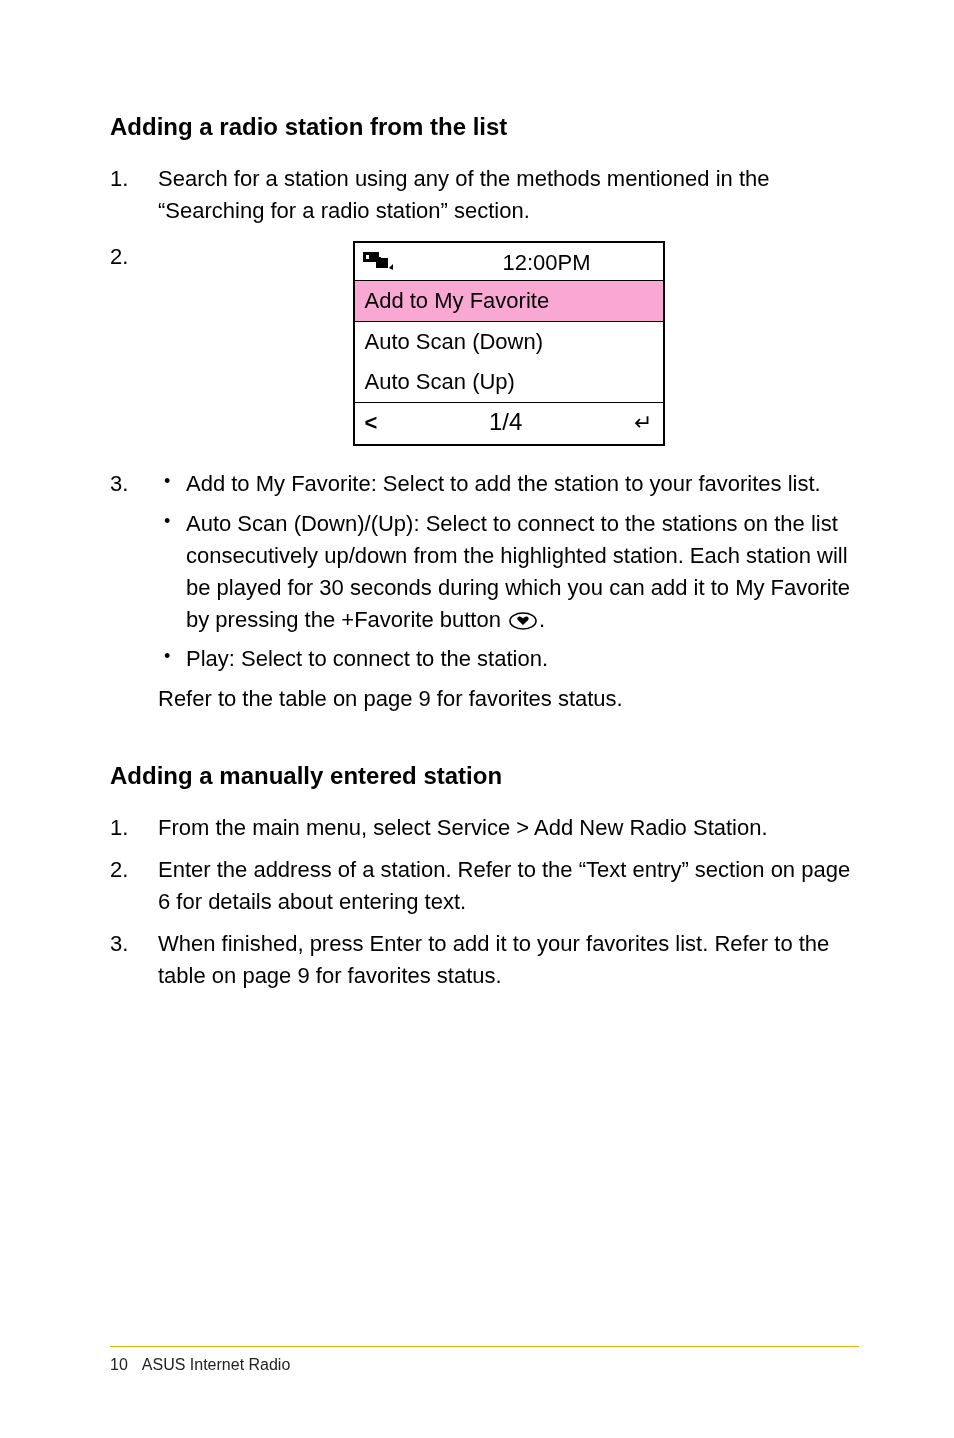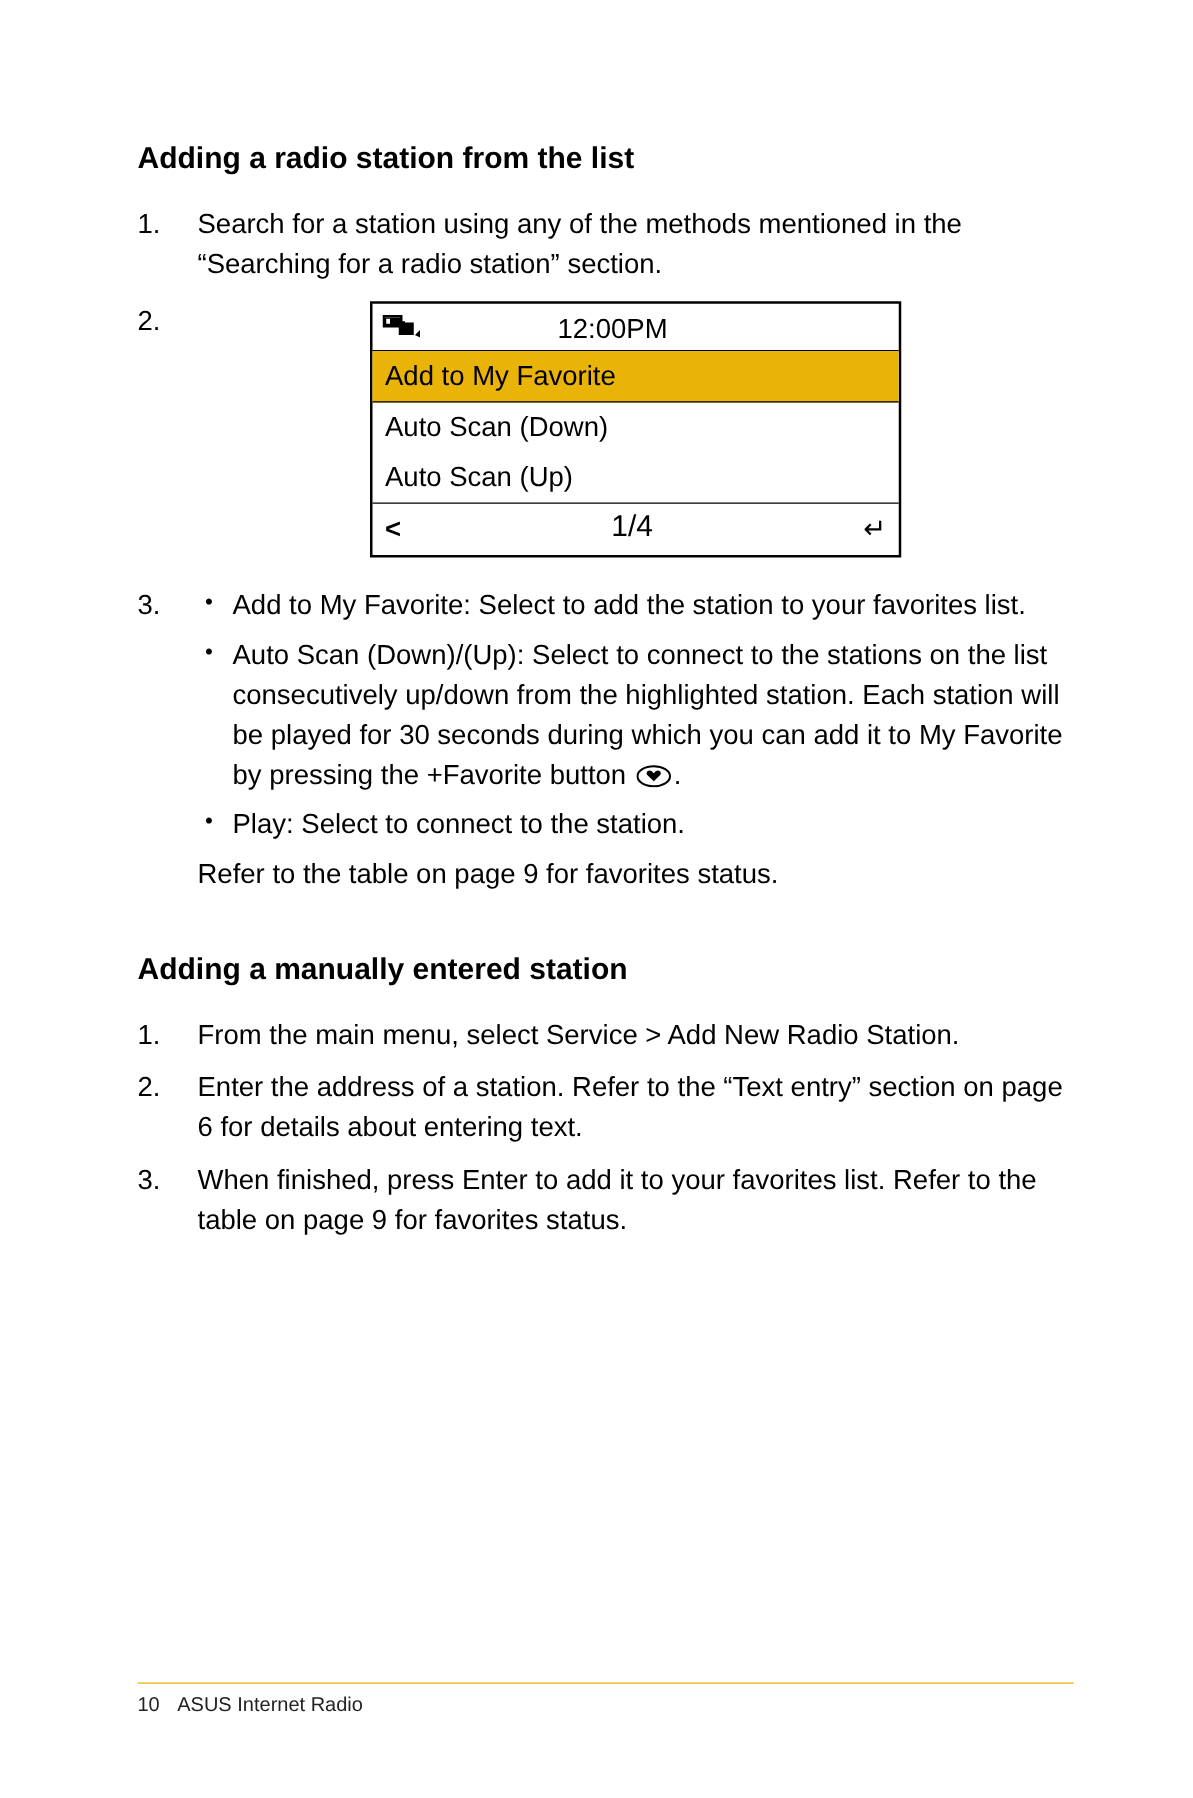--- a/index.html
+++ b/index.html
@@ -31,41 +31,41 @@
     margin-bottom: 10px;
     line-height: 1.45;
   }
   ol > li::before {
     content: counter(item) ".";
     position: absolute;
     left: 0;
     top: 0;
   }
   .submenu-box {
-    width: 425px;
+    width: 312px;
     margin: 14px auto 22px auto;
     border: 2px solid #000;
     font-family: Arial, Helvetica, sans-serif;
     font-size: 22px;
   }
   .submenu-header {
     display: flex;
     align-items: center;
     padding: 4px 8px 2px 8px;
     border-bottom: 1px solid #000;
     gap: 80px;
   }
   .submenu-header svg { flex-shrink: 0; }
   .submenu-header .time { flex: 1; text-align: left; padding-left: 30px; }
   .submenu-row {
     padding: 4px 10px;
     border-bottom: 1px solid #000;
   }
   .submenu-row.highlight {
-    background: #eab308;
+    background: #f9a8d4;
   }
   .submenu-row.noborder { border-bottom: none; }
   .submenu-footer {
     display: flex;
     justify-content: space-between;
     align-items: center;
     padding: 2px 10px 4px 10px;
     border-top: 1px solid #000;
     font-size: 20px;
   }

